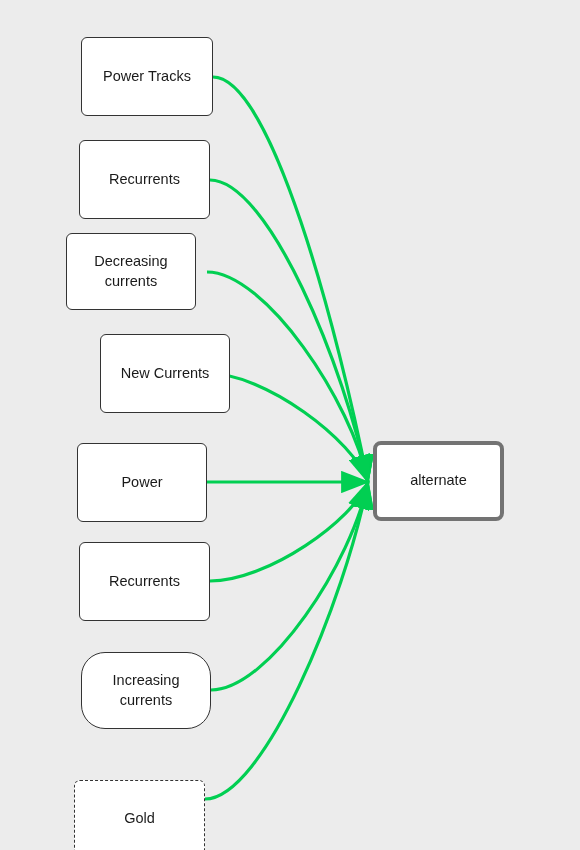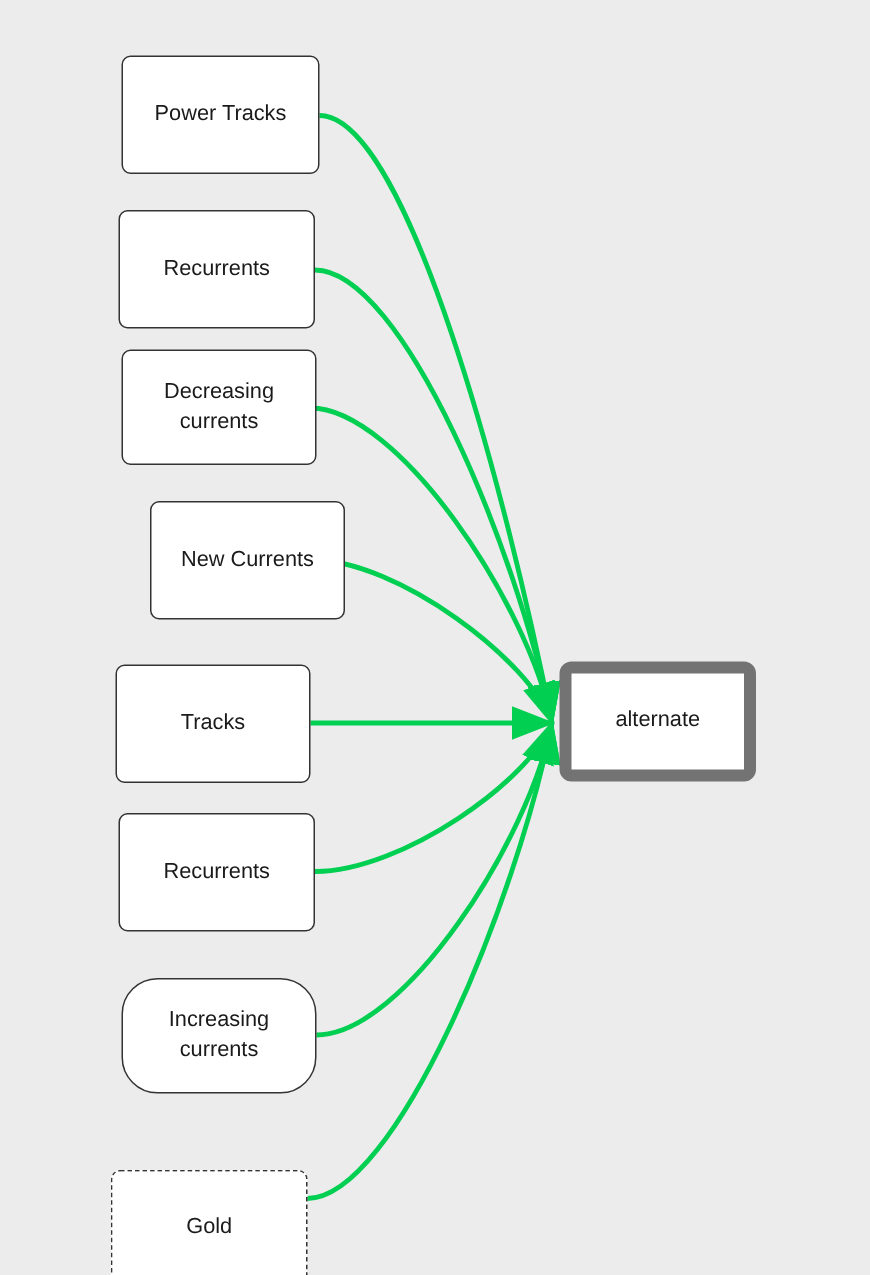--- a/index.html
+++ b/index.html
@@ -40,21 +40,21 @@
     font-size: 14.5px;
     line-height: 1.33;
     font-family: "Liberation Sans", sans-serif;
     z-index: 2;
   }
   .node.dashed {
     border-style: dashed;
     border-width: 1.8px;
   }
   .node.target {
-    border: 8px solid #737373;
+    border: 4px solid #737373;
     border-radius: 8px;
     background: #ffffff;
   }
   .node-label {
     display: block;
     white-space: pre-line;
     padding: 0 6px;
   }
 </style>
 </head>
@@ -81,31 +81,31 @@
   </svg>
 
   <div class="node" style="left: 81px; top: 37px; width: 132px; height: 79px;">
     <span class="node-label">Power Tracks</span>
   </div>
 
   <div class="node" style="left: 79px; top: 140px; width: 131px; height: 79px;">
     <span class="node-label">Recurrents</span>
   </div>
 
-  <div class="node" style="left: 81px; top: 233px; width: 130px; height: 77px;">
+  <div class="node" style="left: 66px; top: 233px; width: 130px; height: 77px;">
     <span class="node-label">Decreasing
 currents</span>
   </div>
 
   <div class="node" style="left: 77px; top: 334px; width: 130px; height: 79px; margin-left: 23px;">
     <span class="node-label">New Currents</span>
   </div>
 
   <div class="node" style="left: 77px; top: 443px; width: 130px; height: 79px;">
-    <span class="node-label">Tracks</span>
+    <span class="node-label">Power</span>
   </div>
 
   <div class="node" style="left: 79px; top: 542px; width: 131px; height: 79px;">
     <span class="node-label">Recurrents</span>
   </div>
 
   <div class="node" style="left: 81px; top: 652px; width: 130px; height: 77px; border-radius: 24px;">
     <span class="node-label">Increasing
 currents</span>
   </div>

